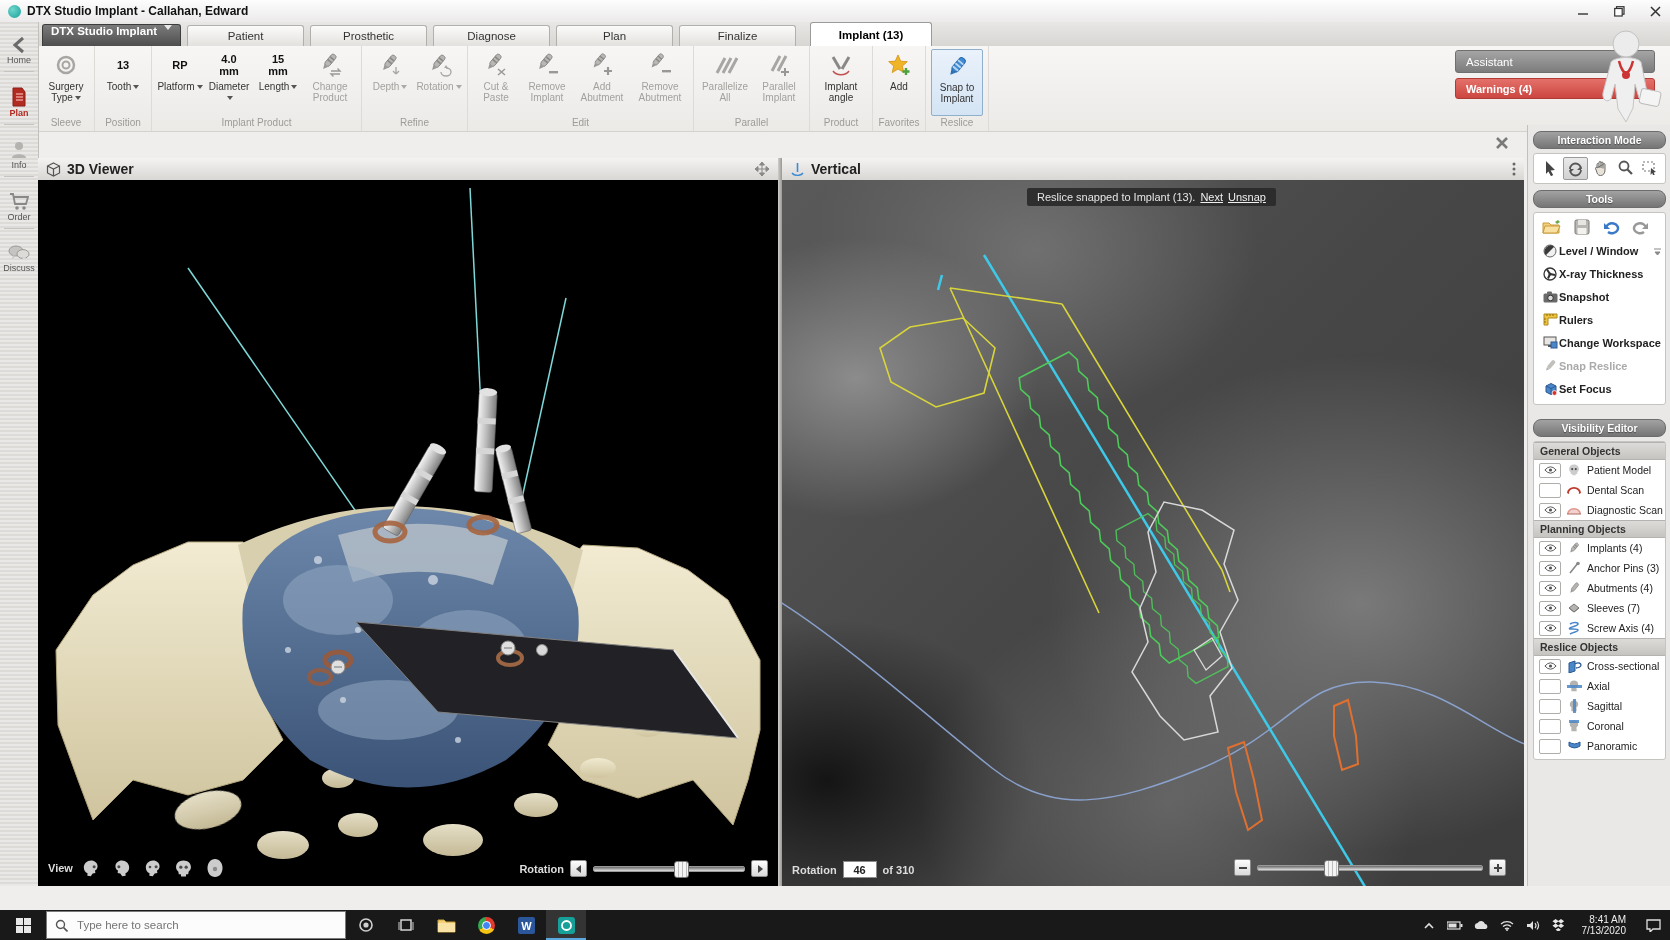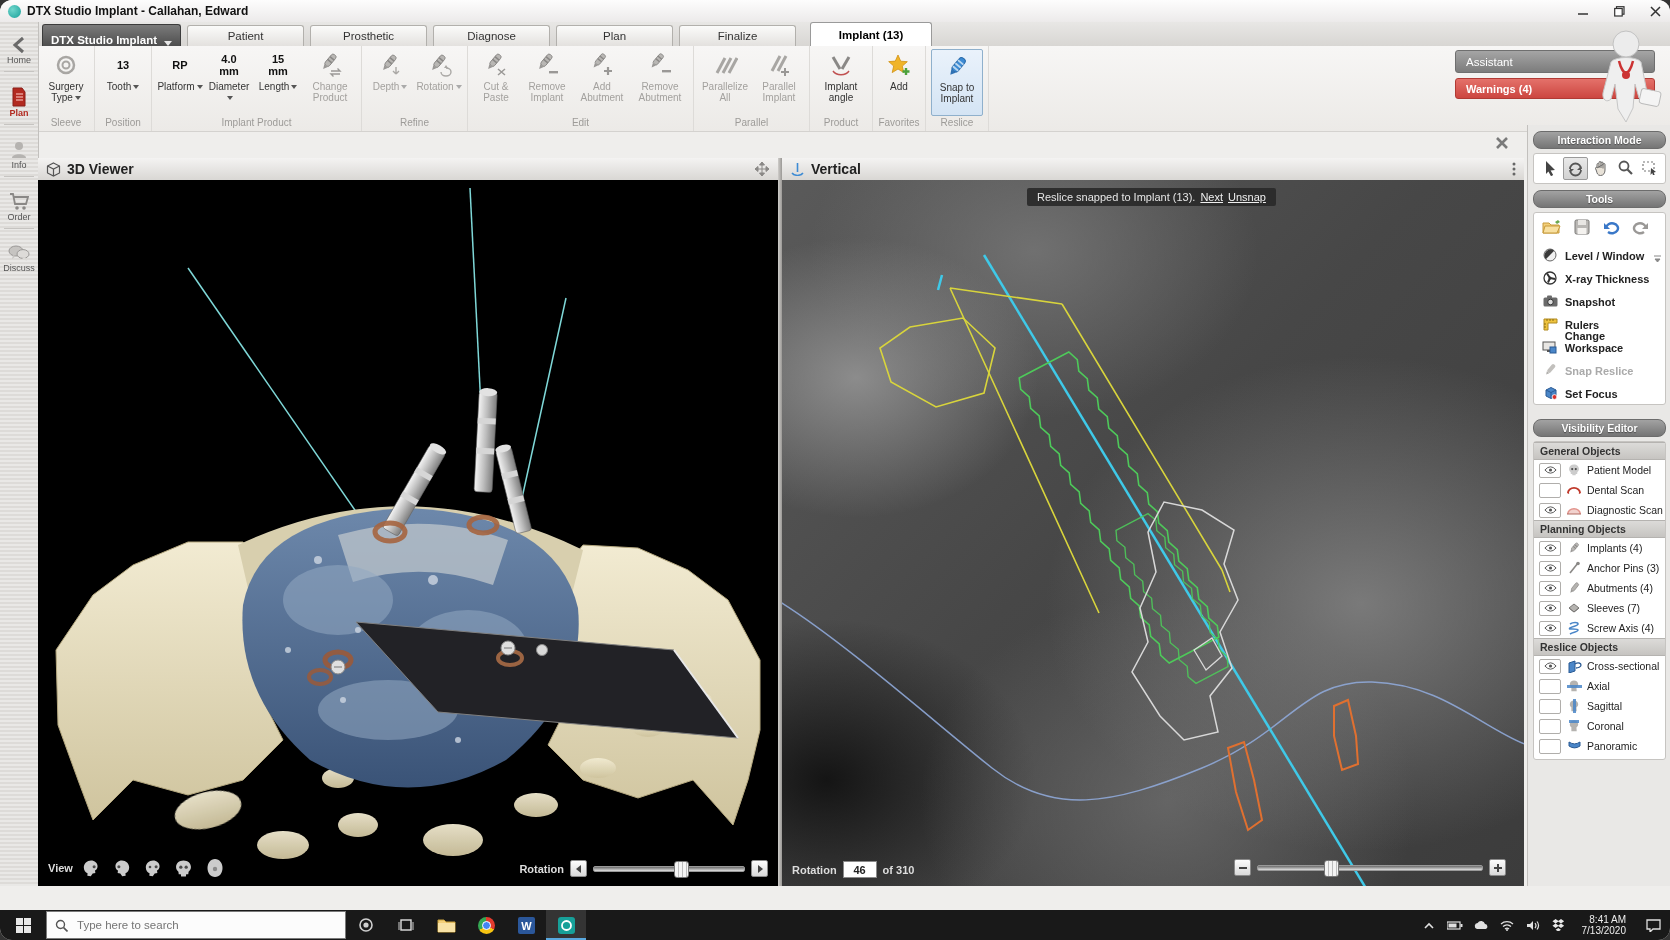--- a/index.html
+++ b/index.html
@@ -1,29 +1,29 @@
 <!DOCTYPE html>
 <html><head>
 <meta charset="utf-8">
 <style>
   html,body{margin:0;padding:0;background:#333;}
   #app{position:relative;width:1670px;height:940px;overflow:hidden;background:#efeeec;
-       font-family:"Liberation Sans",sans-serif;border-radius:12px;-webkit-font-smoothing:antialiased;}
+       font-family:"Liberation Sans",sans-serif;-webkit-font-smoothing:antialiased;}
   .abs{position:absolute;}
   
   #titlebar{left:0;top:0;width:1670px;height:22px;background:linear-gradient(#fdfdfd,#eceaea);
             display:flex;align-items:center;font-size:12px;font-weight:bold;color:#111;}
   #appicon{width:13px;height:13px;border-radius:50%;background:radial-gradient(circle at 35% 35%,#6fd6cc,#17a099);margin:0 6px 0 8px;}
   .winbtns{position:absolute;right:8px;top:0;height:22px;display:flex;gap:22px;align-items:center;}
   .winbtn{width:14px;height:14px;display:flex;align-items:center;justify-content:center;cursor:default;}
   
   #tabrow{left:38px;top:22px;width:1632px;height:24px;background:linear-gradient(#e8e7e5,#d8d6d3);
           display:flex;align-items:flex-end;}
   #appmenu{height:21px;margin-left:4px;padding:0 8px;background:linear-gradient(#7b7b7b,#4e4e4e);
-           color:#fff;font-size:11.5px;font-weight:bold;display:flex;align-items:flex-end;gap:7px;
+           color:#fff;font-size:11.5px;font-weight:bold;display:flex;align-items:flex-start;gap:7px;
            border-radius:3px 3px 0 0;border:1px solid #3c3c3c;border-bottom:none;}
   .ddtri{width:0;height:0;border-left:4px solid transparent;border-right:4px solid transparent;border-top:5px solid #e8e8e8;}
   .tab{height:20px;min-width:115px;margin-left:6px;background:linear-gradient(#fbfbfa,#e3e1de);
        border:1px solid #b2b0ac;border-bottom:none;border-radius:3px 3px 0 0;
        display:flex;align-items:center;justify-content:center;font-size:11.5px;color:#333;}
   .tab.active{height:23px;min-width:120px;background:#fff;font-weight:bold;color:#000;border-color:#9a9a9a;}
   
   #ribbon{left:38px;top:46px;width:1632px;height:85px;background:linear-gradient(#f7f6f5,#eceae7);
           border-bottom:1px solid #d4d2cf;display:flex;}
   .rgroup{display:flex;flex-direction:column;border-right:1px solid #dddbd8;padding:3px 5px 0;}
@@ -86,21 +86,21 @@
   
   #rpanel{left:1527px;top:125px;width:143px;height:761px;background:#e9e8e6;border-left:1px solid #c2c0bd;}
   .phead{margin:6px 5px 4px;height:16px;border-radius:8px;border:1px solid #6c6c6c;
      background:linear-gradient(#a2a2a2,#757575);color:#fff;font-weight:bold;font-size:10.5px;
      display:flex;align-items:center;justify-content:center;text-shadow:0 1px 1px #4a4a4a;}
   .pcard{margin:0 5px;background:#fff;border:1px solid #c6c4c1;border-radius:3px;}
   .moderow{display:flex;justify-content:space-between;padding:3px 4px;}
   .modebtn{width:23px;height:21px;display:flex;align-items:center;justify-content:center;border-radius:2px;}
   .modebtn.active{background:linear-gradient(#e9e9e9,#d2d2d2);border:1px solid #9a9a9a;}
   .quickrow{display:flex;gap:12px;padding:6px 8px 4px;}
-  .toolitem{display:flex;align-items:flex-end;gap:7px;height:23px;padding-left:8px;font-size:11px;font-weight:bold;color:#222;}
+  .toolitem{display:flex;align-items:center;gap:1px;height:23px;padding-left:8px;font-size:11px;font-weight:bold;color:#222;}
   .toolitem.dis{color:#aaa;font-weight:bold;}
   .secbar{height:16px;background:linear-gradient(#dcdbd9,#c6c4c1);border-top:1px solid #b5b3b0;border-bottom:1px solid #b5b3b0;
      display:flex;align-items:center;padding-left:6px;font-size:10.5px;font-weight:bold;color:#333;}
   .visrow{display:flex;align-items:center;gap:5px;height:20px;padding-left:5px;font-size:10.5px;color:#222;}
   .eyebox{width:20px;height:13px;background:#fff;border:1px solid #b0aeab;border-radius:2px;
      display:flex;align-items:center;justify-content:center;}
   .oicon{width:16px;height:14px;display:flex;align-items:center;justify-content:center;}
   
   #statusbar{left:0;top:886px;width:1670px;height:24px;background:linear-gradient(#fbfbfa,#ededec);
      border-top:1px solid #cfcdca;font-size:11px;color:#222;}

